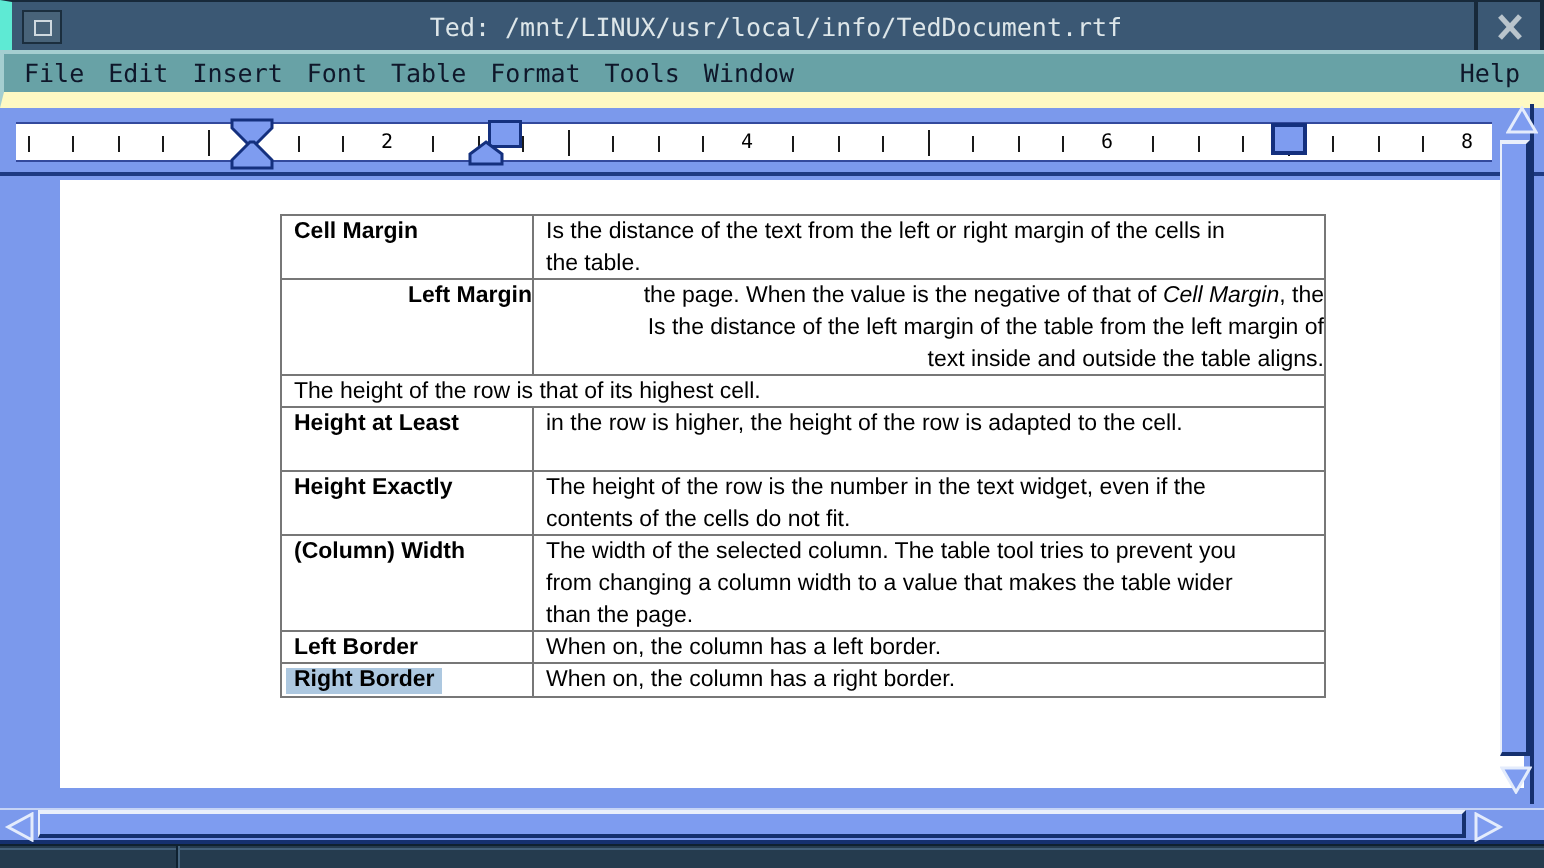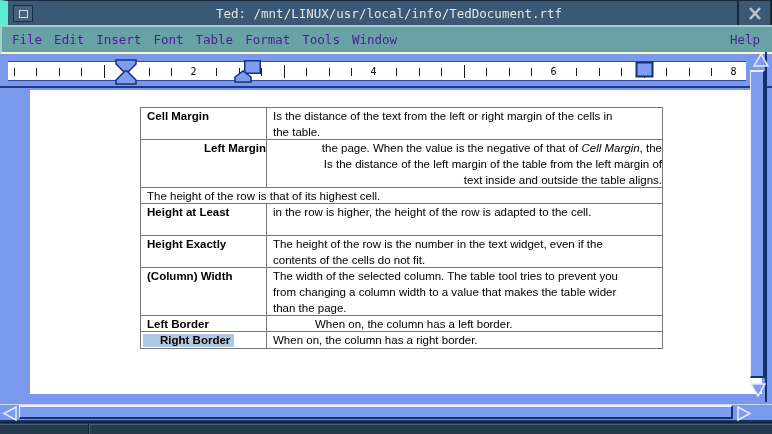--- a/index.html
+++ b/index.html
@@ -3,21 +3,21 @@
 <meta charset="utf-8">
 <style>
   html,body{margin:0;padding:0;background:#555;}
   #win{
     position:relative;width:772px;height:434px;overflow:hidden;
     background:#7b99ec;font-family:"Liberation Sans",sans-serif;
   }
   
   .titlebar{
     position:absolute;left:0;top:0;width:772px;height:25px;
-    background:#3b5874;border-left:8px solid #5eead4;border-top:1px solid #17293a;border-right:2px solid #17293a;
+    background:#3b5874;border-left:6px solid #5eead4;border-top:1px solid #17293a;border-right:2px solid #17293a;
     box-sizing:border-box;
     padding-left:32px;
   }
   .iconify{
     position:absolute;left:5px;top:4px;width:20px;height:17px;
     background:#486379;border:1px solid #1b2e3e;box-sizing:border-box;
   }
   .iconify .sq{
     position:absolute;left:5px;top:4px;width:7px;height:6px;
     border:1px solid #cfd9df;
@@ -26,23 +26,23 @@
     position:absolute;left:0;top:0;width:100%;height:25px;line-height:25px;
     text-align:center;color:#dde6e9;font-family:"DejaVu Sans Mono",monospace;
     font-size:12.5px;letter-spacing:0;
   }
   .close-divider{position:absolute;right:31px;top:0;width:2px;height:25px;background:#17293a;}
   .closebtn{position:absolute;right:5px;top:4px;width:20px;height:17px;}
   
   .menubar{
     position:absolute;left:0;top:25px;width:772px;height:29px;box-sizing:border-box;
     background:#68a2a6;border-top:2px solid #a4ced0;border-left:2px solid #a4ced0;
-    border-bottom:2px solid #fef9c3;
+    border-bottom:8px solid #fef9c3;
     display:flex;align-items:center;gap:12px;padding-left:10px;
-    font-family:"DejaVu Sans Mono",monospace;font-size:12.5px;color:#4c1d95;text-align:center;
+    font-family:"DejaVu Sans Mono",monospace;font-size:12.5px;color:#0f172a;text-align:center;
   }
   .menu-item{white-space:nowrap;cursor:default;}
   .menu-item.help{margin-left:auto;padding-right:12px;}
   
   .ruler-panel{
     position:absolute;left:0;top:54px;width:772px;height:34px;box-sizing:border-box;
     background:#7b99ec;border-bottom:2px solid #1e3a82;
   }
   .ruler-strip{
     position:absolute;left:8px;top:7px;width:738px;height:20px;background:#ffffff;
@@ -65,21 +65,21 @@
   }
   .t-row{display:flex;box-sizing:border-box;overflow:hidden;border-bottom:1px solid #777777;}
   .t-row:last-child{border-bottom:none;}
   .t-label{
     width:126px;box-sizing:border-box;border-right:1px solid #777777;
     padding-left:6px;font-weight:bold;line-height:16px;flex-shrink:0;
   }
   .t-desc{flex:1;padding-left:6px;overflow:hidden;}
   .t-line{height:16px;line-height:16px;white-space:nowrap;}
   .it{font-style:italic;}
-  .sel{background:#adc8e0;padding:0 4px 1px 17px;position:relative;left:-4px;}
+  .sel{background:#adc8e0;padding:0 4px 1px 4px;position:relative;left:-4px;}
   
   .v-navy{position:absolute;left:765px;top:52px;width:2px;height:350px;background:#15306e;}
   .vthumb{
     position:absolute;left:750px;top:70px;width:15px;height:308px;box-sizing:border-box;
     background:#7e9cf0;border-left:1px solid #e9effb;border-top:2px solid #e9effb;
     border-right:2px solid #15306e;border-bottom:2px solid #15306e;
   }
   .sarrow{position:absolute;}
   .hstrip{
     position:absolute;left:0;top:404px;width:772px;height:18px;box-sizing:border-box;
@@ -216,21 +216,21 @@
             </div>
           </div>
           <div class="t-row" style="height: 48px;">
             <div class="t-label"><span class="">(Column) Width</span></div>
             <div class="t-desc">
               <div class="t-line"><span>The width of the selected column. The table tool tries to prevent you</span></div>
               <div class="t-line"><span>from changing a column width to a value that makes the table wider</span></div>
               <div class="t-line"><span>than the page.</span></div>
             </div>
           </div>
-          <div class="t-row" style="height: 16px; gap: 42px;">
+          <div class="t-row" style="height: 16px;">
             <div class="t-label"><span class="">Left Border</span></div>
             <div class="t-desc">
               <div class="t-line"><span>When on, the column has a left border.</span></div>
             </div>
           </div>
           <div class="t-row" style="height: 16px;">
             <div class="t-label"><span class="sel">Right Border</span></div>
             <div class="t-desc">
               <div class="t-line"><span>When on, the column has a right border.</span></div>
             </div>

